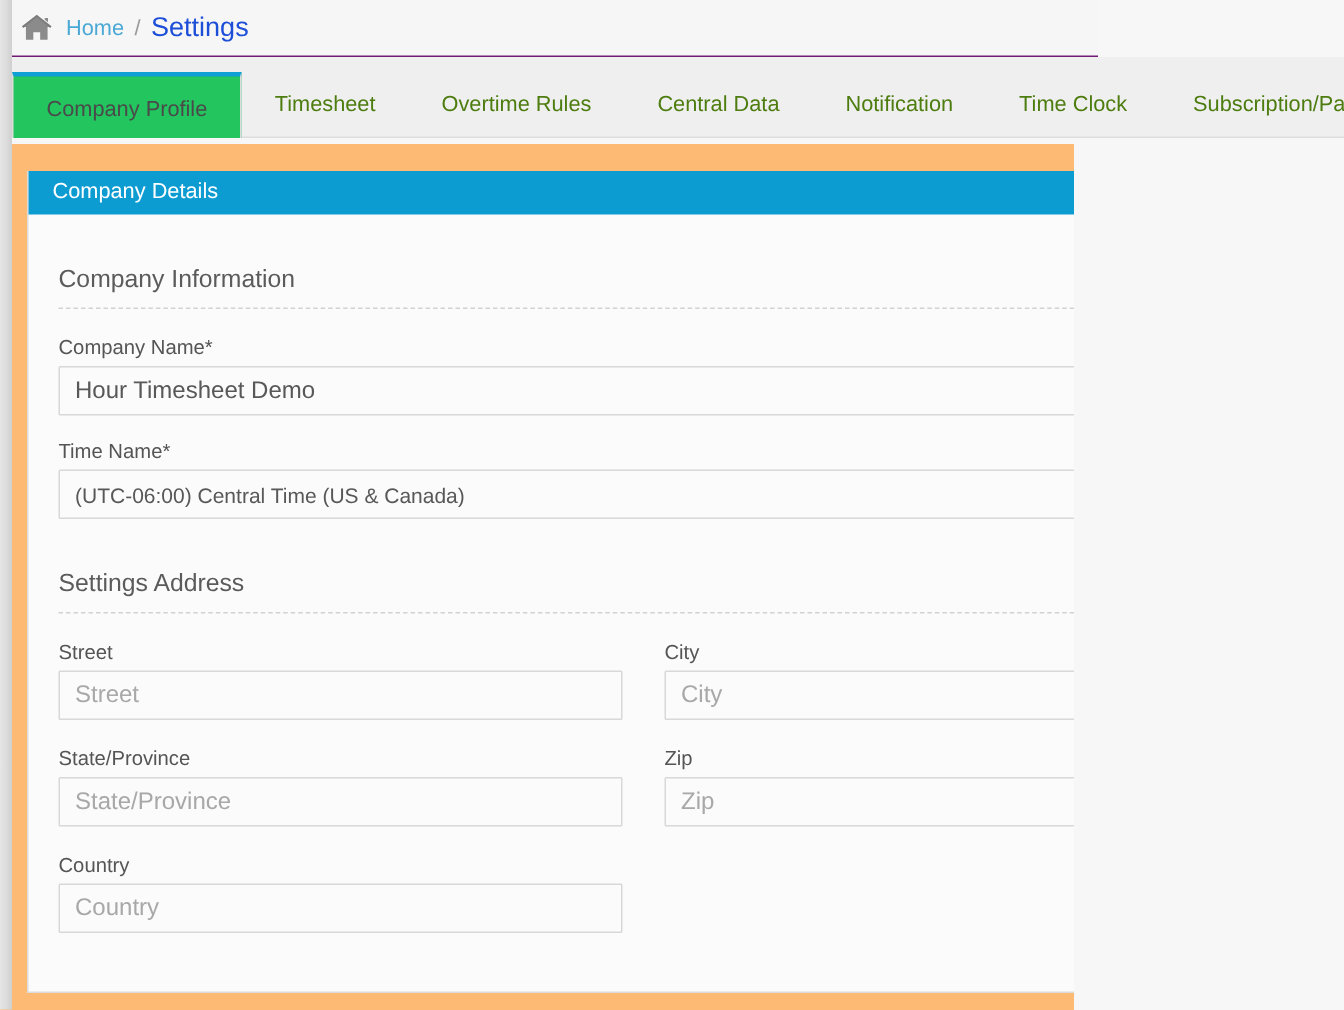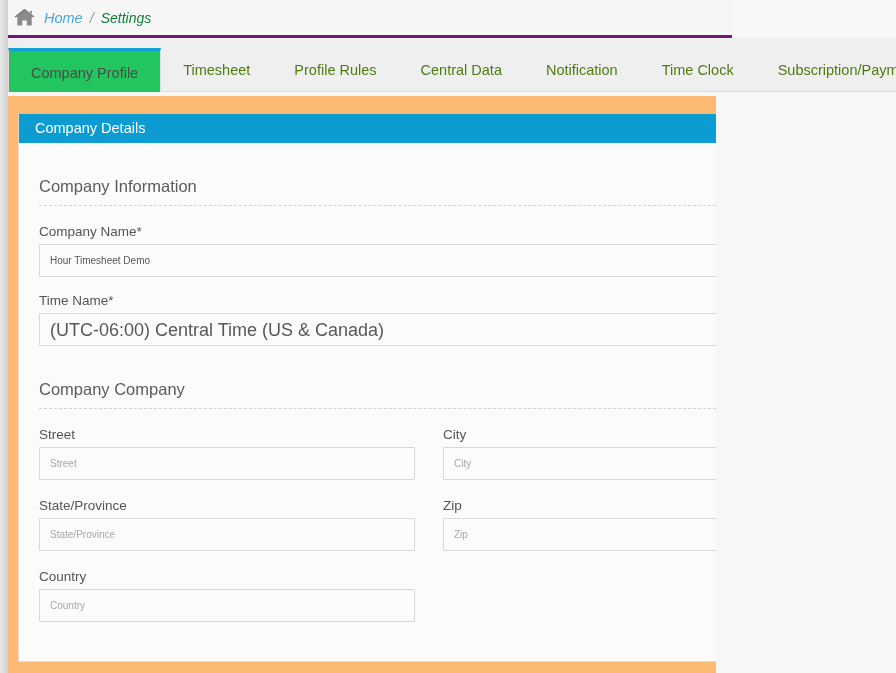--- a/index.html
+++ b/index.html
@@ -18,32 +18,31 @@
     width: 8px; height: 673px;
     background: linear-gradient(to right, #e6e6e6 0%, #dcdcdc 55%, #cfcfcf 100%);
     z-index: 30;
   }
 
   
   .breadcrumb-bar {
     position: absolute; left: 0; top: 0;
     width: 732px; height: 38px;
     background: #f6f6f6;
-    border-bottom: 3px solid #701a75;
+    border-bottom: 1px solid #701a75;
     display: flex; align-items: center;
     padding-left: 14px;
-    font-style: italic;
   }
   .home-icon { width: 21px; height: 19px; display: block; }
   .crumb-link {
     font-size: 14.5px; color: #4ca9d6; margin-left: 9px;
     text-decoration: none; cursor: pointer;
   }
   .crumb-sep { font-size: 14.5px; color: #9a9a9a; margin: 0 7px; }
-  .crumb-current { font-size: 14px; color: #15803d; }
+  .crumb-current { font-size: 18px; color: #1d4ed8; }
 
   
   .tabbar {
     position: absolute; left: 0; top: 38px;
     width: 896px; height: 54px;
     background: #efefef;
     border-bottom: 1px solid #dddddd;
     display: flex; align-items: flex-end;
     padding-left: 8px;
   }
@@ -118,21 +117,21 @@
     color: #555555;
     margin-bottom: 5px;
   }
 
   .input-shell { position: relative; }
   .txt {
     width: 100%;
     height: 33px;
     border: 1px solid #d8d8d8;
     background: #fbfbfb;
-    font-size: 10px;
+    font-size: 16px;
     color: #585858;
     font-family: "Liberation Sans", sans-serif;
     padding: 0 10px;
     outline: none;
     border-radius: 1px;
   }
   .txt::placeholder { color: #a8a8a8; opacity: 1; }
   .txt.with-icon { padding-right: 34px; }
 
   .field-icon {
@@ -142,21 +141,21 @@
     width: 15px; height: 17px;
     pointer-events: none;
   }
 
   .selectwrap { position: relative; }
   .sel {
     width: 100%;
     height: 33px;
     border: 1px solid #d8d8d8;
     background: #fbfbfb;
-    font-size: 18px;
+    font-size: 14px;
     color: #585858;
     font-family: "Liberation Sans", sans-serif;
     padding: 0 30px 0 10px;
     outline: none;
     appearance: none;
     -webkit-appearance: none;
     border-radius: 1px;
     cursor: pointer;
   }
   .caret {
@@ -189,21 +188,21 @@
     </svg>
   </span>
   <a class="crumb-link" href="#">Home</a>
   <span class="crumb-sep">/</span>
   <span class="crumb-current">Settings</span>
 </div>
 
 <div class="tabbar">
   <div class="tab active">Company Profile</div>
   <div class="tab">Timesheet</div>
-  <div class="tab">Profile Rules</div>
+  <div class="tab">Overtime Rules</div>
   <div class="tab">Central Data</div>
   <div class="tab">Notification</div>
   <div class="tab">Time Clock</div>
   <div class="tab">Subscription/Payment</div>
 </div>
 
 <div class="content">
 
   <div class="panel panel-main">
     <div class="panel-head">Company Details</div>
@@ -234,21 +233,21 @@
         <div class="selectwrap">
           <select class="sel">
             <option>(UTC-06:00) Central Time (US &amp; Canada)</option>
           </select>
           <span class="caret"></span>
         </div>
       </div>
 
       <div style="height:18px"></div>
 
-      <h2 class="section-title">Company Company</h2>
+      <h2 class="section-title">Settings Address</h2>
       <hr class="dotted-rule">
 
       <div class="two-col">
         <div class="col">
 
           <div class="field">
             <label class="field-label">Street</label>
             <input class="txt" type="text" placeholder="Street" style="">
           </div>
 

